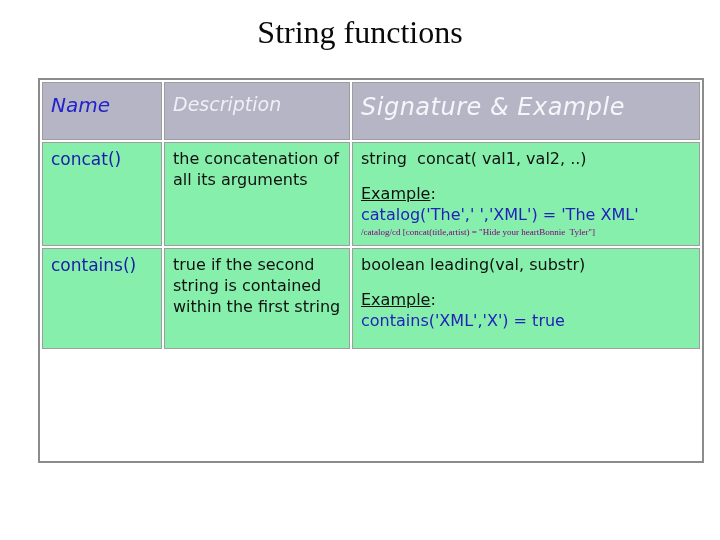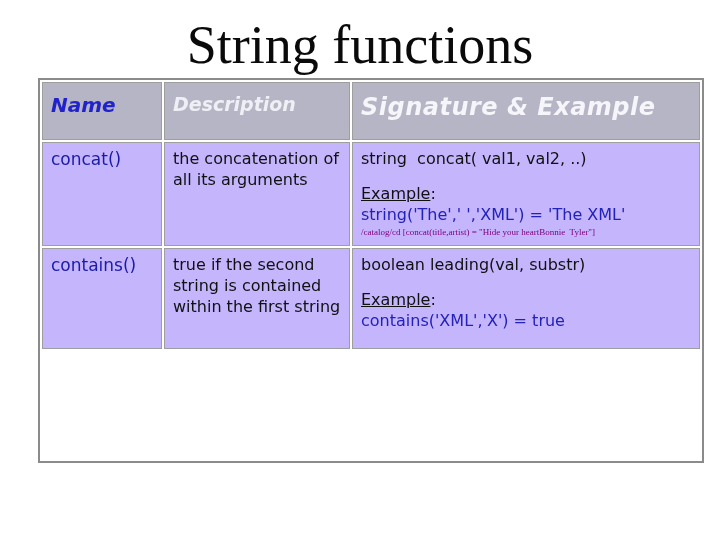--- a/index.html
+++ b/index.html
@@ -3,40 +3,40 @@
 <meta charset="utf-8">
 <style>
   html,body{margin:0;padding:0;}
   body{
     width:720px;height:540px;background:#ffffff;overflow:hidden;position:relative;
     font-family:"DejaVu Sans","Liberation Sans",sans-serif;
   }
   .title{
     margin:14px 0 0 0;padding:0;text-align:center;
     font-family:"Liberation Serif","DejaVu Serif",serif;
-    font-weight:400;font-size:54px;color:#0a0a0a;letter-spacing:0px;
+    font-weight:400;font-size:32px;color:#0a0a0a;letter-spacing:0px;
   }
   .table-wrap{
     position:absolute;left:38px;top:78px;width:666px;height:385px;
     border:2px solid #8b8b8b;background:#ffffff;overflow:hidden;box-sizing:border-box;
   }
   table.fn{
     border-collapse:separate;border-spacing:2px;table-layout:fixed;
     width:662px;margin:0;
   }
   table.fn td, table.fn th{
     border:1px solid #9e9e9e;vertical-align:top;text-align:left;
-    padding:6px 8px;box-sizing:border-box;background:#c4b5fd;overflow:hidden;
+    padding:6px 8px;box-sizing:border-box;background:#86efac;overflow:hidden;
   }
   tr.r-header{height:58px;}
   tr.r1{height:97px;}
   tr.r2{height:101px;}
   tr.r3{height:128px;}
   table.fn th{
-    background:#b5b5c6;font-style:italic;font-weight:bold;padding-top:10px;
+    background:#b5b5c6;font-style:italic;font-weight:normal;padding-top:10px;
   }
   th.th-name{font-size:20px;color:#2222cc;}
   th.th-desc{font-size:19px;color:#efeff5;}
   th.th-sig{font-size:24px;color:#f5f5fa;letter-spacing:0.5px;}
   td.c-name{font-size:17px;color:#1b1baa;line-height:1.25;}
   td.c-desc{font-size:16px;color:#111111;line-height:1.3;}
   td.c-sig{font-size:16px;color:#111111;line-height:1.3;}
   .sig-line{white-space:pre-wrap;}
   .example-label{display:block;margin-top:14px;}
   .example-label .u{text-decoration:underline;}
@@ -68,21 +68,21 @@
         </tr>
       </thead>
       <tbody>
 
         <tr class="r1">
           <td class="c-name">concat()</td>
           <td class="c-desc">the concatenation of all its arguments</td>
           <td class="c-sig">
             <span class="sig-line">string  concat( val1, val2, ..)</span>
             <span class="example-label"><span class="u">Example</span><span>:</span></span>
-            <span class="code">string('The',' ','XML') = 'The XML'</span>
+            <span class="code">catalog('The',' ','XML') = 'The XML'</span>
             <span class="note">/catalog/cd [concat(title,artist) = "Hide your heartBonnie  Tyler"]</span>
           </td>
         </tr>
 
         <tr class="r2">
           <td class="c-name">contains()</td>
           <td class="c-desc">true if the second string is contained within the first string</td>
           <td class="c-sig">
             <span class="sig-line">boolean leading(val, substr)</span>
             <span class="example-label"><span class="u">Example</span><span>:</span></span>

